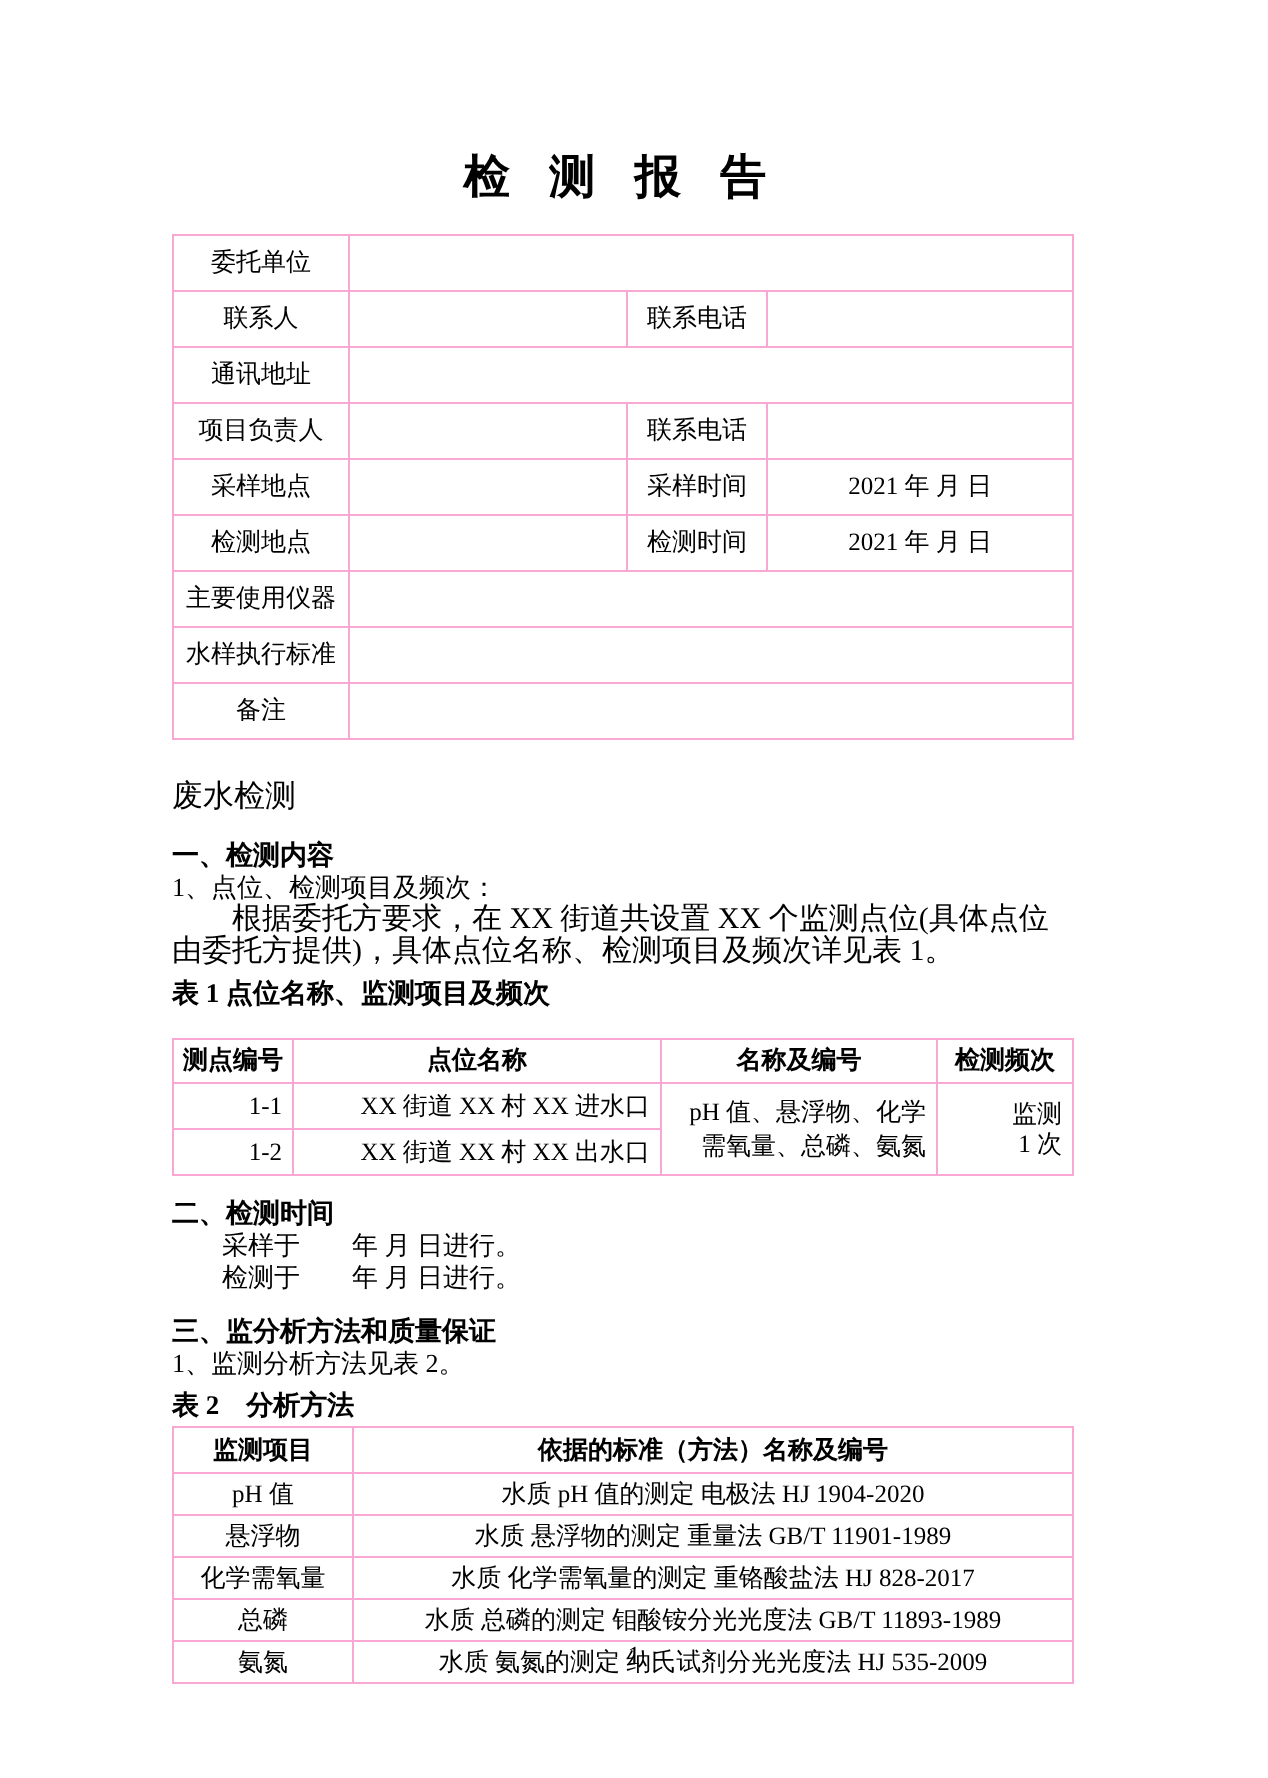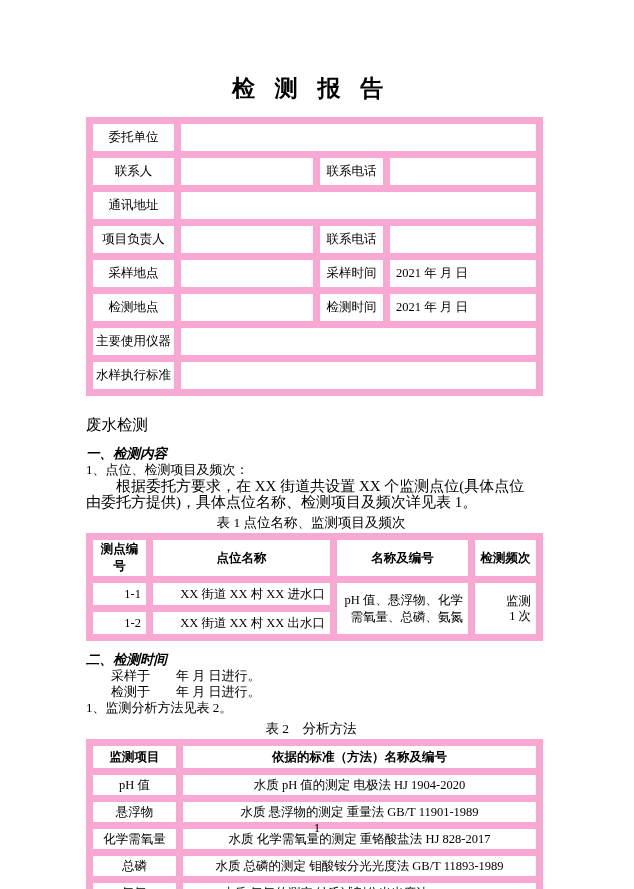--- a/index.html
+++ b/index.html
@@ -18,57 +18,55 @@
   }
   .doc-title {
     margin-top: 74px;
     font-size: 23px;
     font-weight: 700;
     text-align: center;
     letter-spacing: 7px;
     line-height: 30px;
   }
   table { border-collapse: collapse; table-layout: fixed; width: 450px; }
-  td, th { border: 7px solid #f9a8d4; overflow: hidden; }
+  td, th { border: 1px solid #f9a8d4; overflow: hidden; }
 
   .info-table { margin-top: 13px; }
   .info-table td {
     height: 25px;
     font-size: 12.5px;
     padding: 1px 6px;
     vertical-align: middle;
   }
   .info-table td.lbl { text-align: center; padding: 1px 2px; }
   .info-table td.val {}
-  .info-table td.val-center { text-align: left; }
+  .info-table td.val-center { text-align: center; }
 
   .sec-heading {
     margin-top: 19px;
     font-size: 15.5px;
     font-weight: 400;
     line-height: 20px;
   }
   .sub-heading {
     margin-top: 10px;
     font-size: 13.5px;
     font-weight: 700;
     line-height: 17px;
-    font-style: italic;
   }
   .body-line { font-size: 13px; line-height: 16px; }
   .para { font-size: 15px; line-height: 16px; text-indent: 2em; }
   .indented { padding-left: 25px; }
   .tbl-caption {
     margin-top: 4px;
     font-size: 13.5px;
-    font-weight: 400;
-    text-align: center;
+    font-weight: 700;
     line-height: 17px;
   }
-  .t1 { margin-top: 2px; padding-left: 21px; }
+  .t1 { margin-top: 14px; padding-left: 21px; }
   .t1 th { height: 19px; font-size: 12.5px; font-weight: 700; text-align: center; padding: 1px 3px; }
   .t1 td { height: 20px; font-size: 12.5px; text-align: right; padding: 1px 5px; vertical-align: middle; }
   .freq-line { line-height: 15px; }
 
   .t2 { margin-top: 2px; }
   .t2 th { height: 20px; font-size: 12.5px; font-weight: 700; text-align: center; padding: 1px 3px; }
   .t2 td { height: 20px; font-size: 12.5px; text-align: center; padding: 0 5px; vertical-align: middle; }
 
   .page-number {
     position: absolute;
@@ -124,20 +122,24 @@
         <td class="val"></td>
         <td class="lbl">检测时间</td>
         <td class="val val-center">2021 年  月  日</td>
       </tr>
       <tr>
         <td class="lbl">主要使用仪器</td>
         <td class="val" colspan="3"></td>
       </tr>
       <tr>
         <td class="lbl">水样执行标准</td>
+        <td class="val" colspan="3"></td>
+      </tr>
+      <tr>
+        <td class="lbl">备注</td>
         <td class="val" colspan="3"></td>
       </tr>
     </tbody>
   </table>
 
   <div class="sec-heading">废水检测</div>
 
   <div class="sub-heading">一、检测内容</div>
   <div class="body-line">1、点位、检测项目及频次：</div>
   <div class="para">根据委托方要求，在 XX 街道共设置 XX 个监测点位(具体点位由委托方提供)，具体点位名称、检测项目及频次详见表 1。</div>
@@ -170,20 +172,21 @@
         <td>1-2</td>
         <td>XX 街道 XX 村 XX 出水口</td>
       </tr>
     </tbody>
   </table>
 
   <div class="sub-heading">二、检测时间</div>
   <div class="body-line indented">采样于　　年 月 日进行。</div>
   <div class="body-line indented">检测于　　年 月 日进行。</div>
 
+  <div class="sub-heading">三、监分析方法和质量保证</div>
   <div class="body-line">1、监测分析方法见表 2。</div>
 
   <div class="tbl-caption">表 2　分析方法</div>
   <table class="t2">
     <colgroup>
         <col style="width:90px">
         <col style="width:360px">
       </colgroup>
     <tbody>
       <tr>

